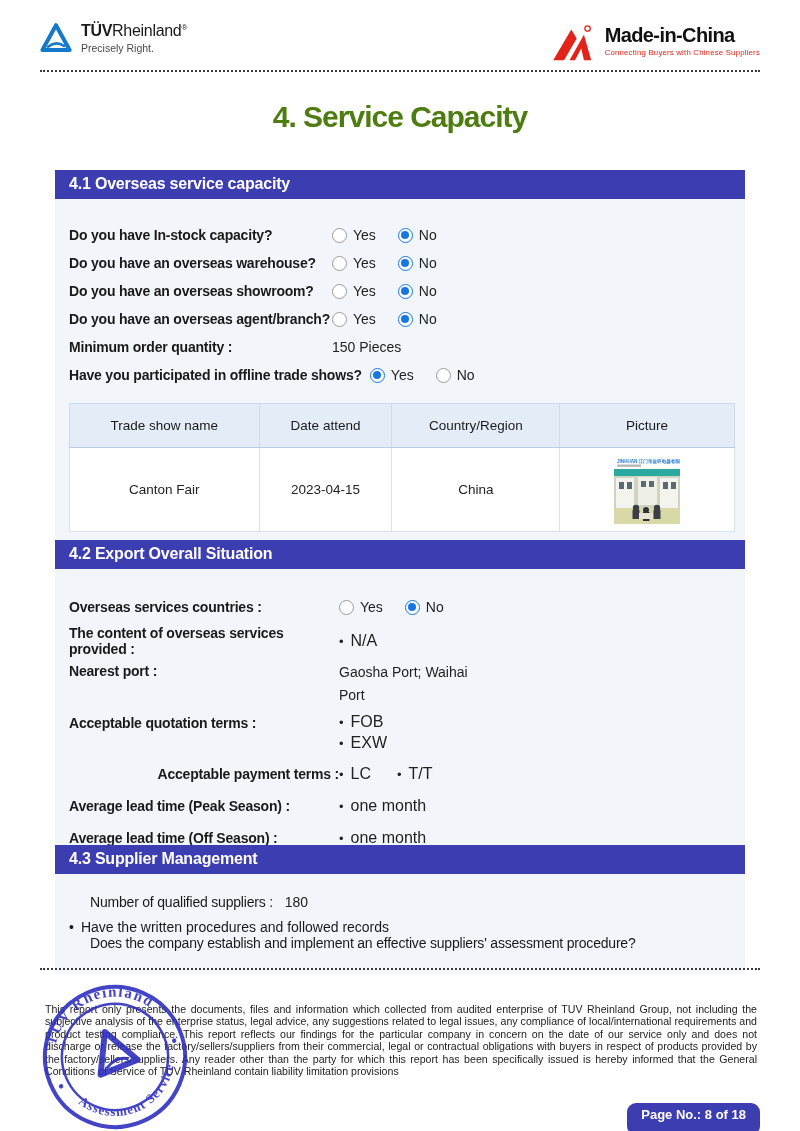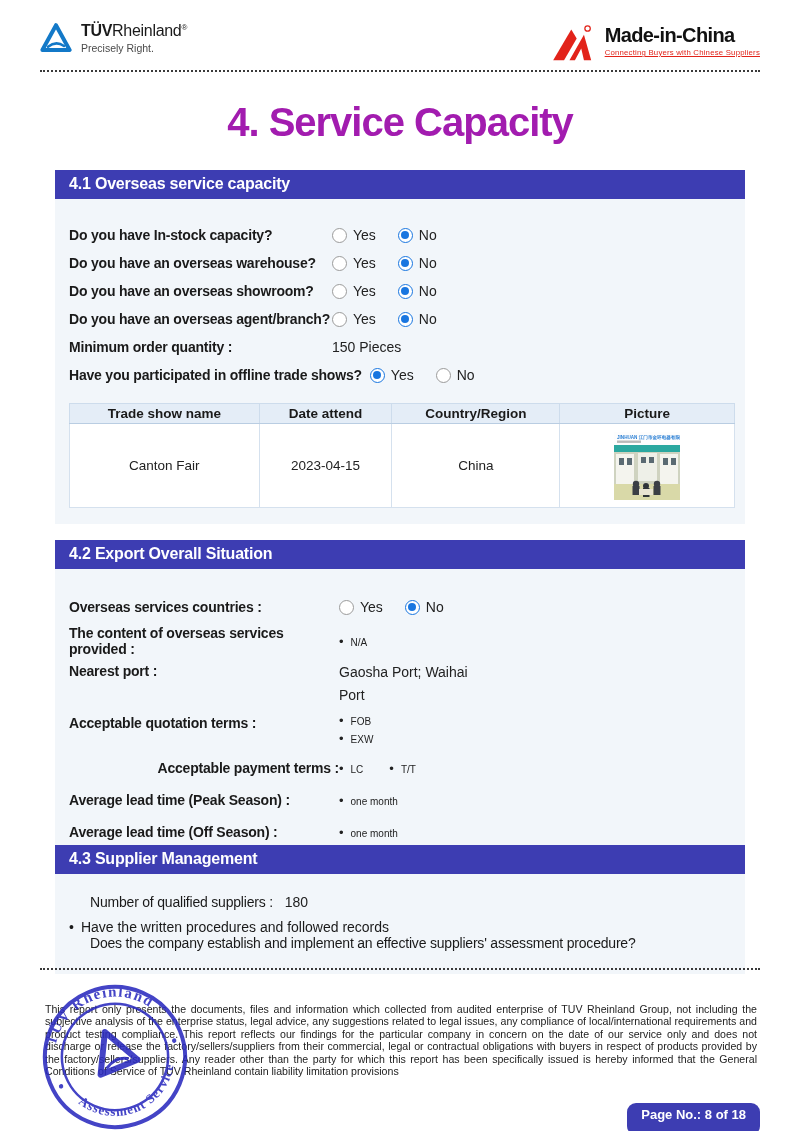--- a/index.html
+++ b/index.html
@@ -14,25 +14,25 @@
   .hdr-rule { position:absolute; top:70px; left:40px; right:40px; border-top:2px dotted #3a3a3a; }
   .tuv { position:absolute; left:0; top:0; display:flex; gap:9px; }
   .tuv-tri { width:32px; height:32px; }
   .tuv-txt .line1 { font-size:16px; letter-spacing:-0.3px; }
   .tuv-txt .b { font-weight:700; }
   .tuv-txt sup { font-size:8px; }
   .tuv-txt .line2 { font-size:10.5px; color:#4a4a4a; margin-top:2px; }
   .mic { position:absolute; right:0; top:2px; display:flex; gap:8px; align-items:flex-start; }
   .mic-m { width:46px; height:38px; }
   .mic-txt .line1 { font-size:20px; font-weight:700; letter-spacing:-0.6px; color:#111; }
-  .mic-txt .line2 { font-size:7.8px; color:#e2231a; margin-top:1px; letter-spacing:0.2px;text-decoration:underline; }
+  .mic-txt .line2 { font-size:7.8px; color:#e2231a; margin-top:1px; letter-spacing:0.2px; }
 
   
   .title { position:absolute; top:100px; left:0; right:0; text-align:center;
-           font-size:40px; font-weight:700; letter-spacing:-1px; color:#a21caf; }
+           font-size:30px; font-weight:700; letter-spacing:-1px; color:#4d7c0f; }
 
   
   .sect { position:absolute; left:55px; width:690px; }
   .sbar { background:#3d3db2; color:#fff; font-size:16px; font-weight:700;
           padding:5px 14px 6px; letter-spacing:-0.2px; }
   .scontent { background:#f2f6fa; padding:0 14px; }
 
   .qrow { display:flex; align-items:center; min-height:28px; }
   .qlabel { font-weight:700; font-size:14px; letter-spacing:-0.2px; width:263px; flex:none; }
   .qlabel.auto { width:auto; margin-right:8px; }
@@ -42,26 +42,26 @@
 
   .rgroup { display:flex; align-items:center; gap:22px; }
   .ropt { display:flex; align-items:center; gap:6px; font-size:14px; color:#222; }
   .rc { width:15px; height:15px; border-radius:50%; border:1.5px solid #9b9b9b; background:#fff;
         position:relative; display:inline-block; cursor:pointer; }
   .rc.checked { border-color:#1976e0; }
   .rc.checked::after { content:''; position:absolute; inset:2.5px; border-radius:50%; background:#1976e0; }
 
   .bullets { display:flex; flex-direction:column; gap:3px; }
   .bullets.inline { flex-direction:row; gap:26px; }
-  .bul { font-size:10px; color:#222; }
+  .bul { font-size:16px; color:#222; }
   .bul::before { content:'•'; margin-right:7px; font-size:13px; }
 
   
   .tbl { width:666px; margin:14px auto 0; border-collapse:collapse; background:#fff; }
-  .tbl th { background:#e4edf7; font-size:13.5px; font-weight:700; height:20px;
+  .tbl th { background:#e4edf7; font-size:13.5px; font-weight:400; height:44px;
             border:1px solid #cddcec; border-bottom:1px solid #b9cde2; }
   .tbl td { border:1px solid #d5e1ee; text-align:center; font-size:13.5px; color:#222; height:84px; }
   .c1 { width:190px; } .c2 { width:133px; } .c3 { width:168px; } .c4 { width:175px; }
   .photo { display:block; margin:0 auto; width:66px; height:68px; }
 
   
   .frow { font-size:14px; margin-bottom:9px; }
   .frow .lab { font-weight:400; letter-spacing:-0.2px;margin-left:21px; }
   .frow .val { font-weight:400; color:#222; margin-left:8px; }
   .frow.bullet::before { content:'•'; margin-right:7px; }

